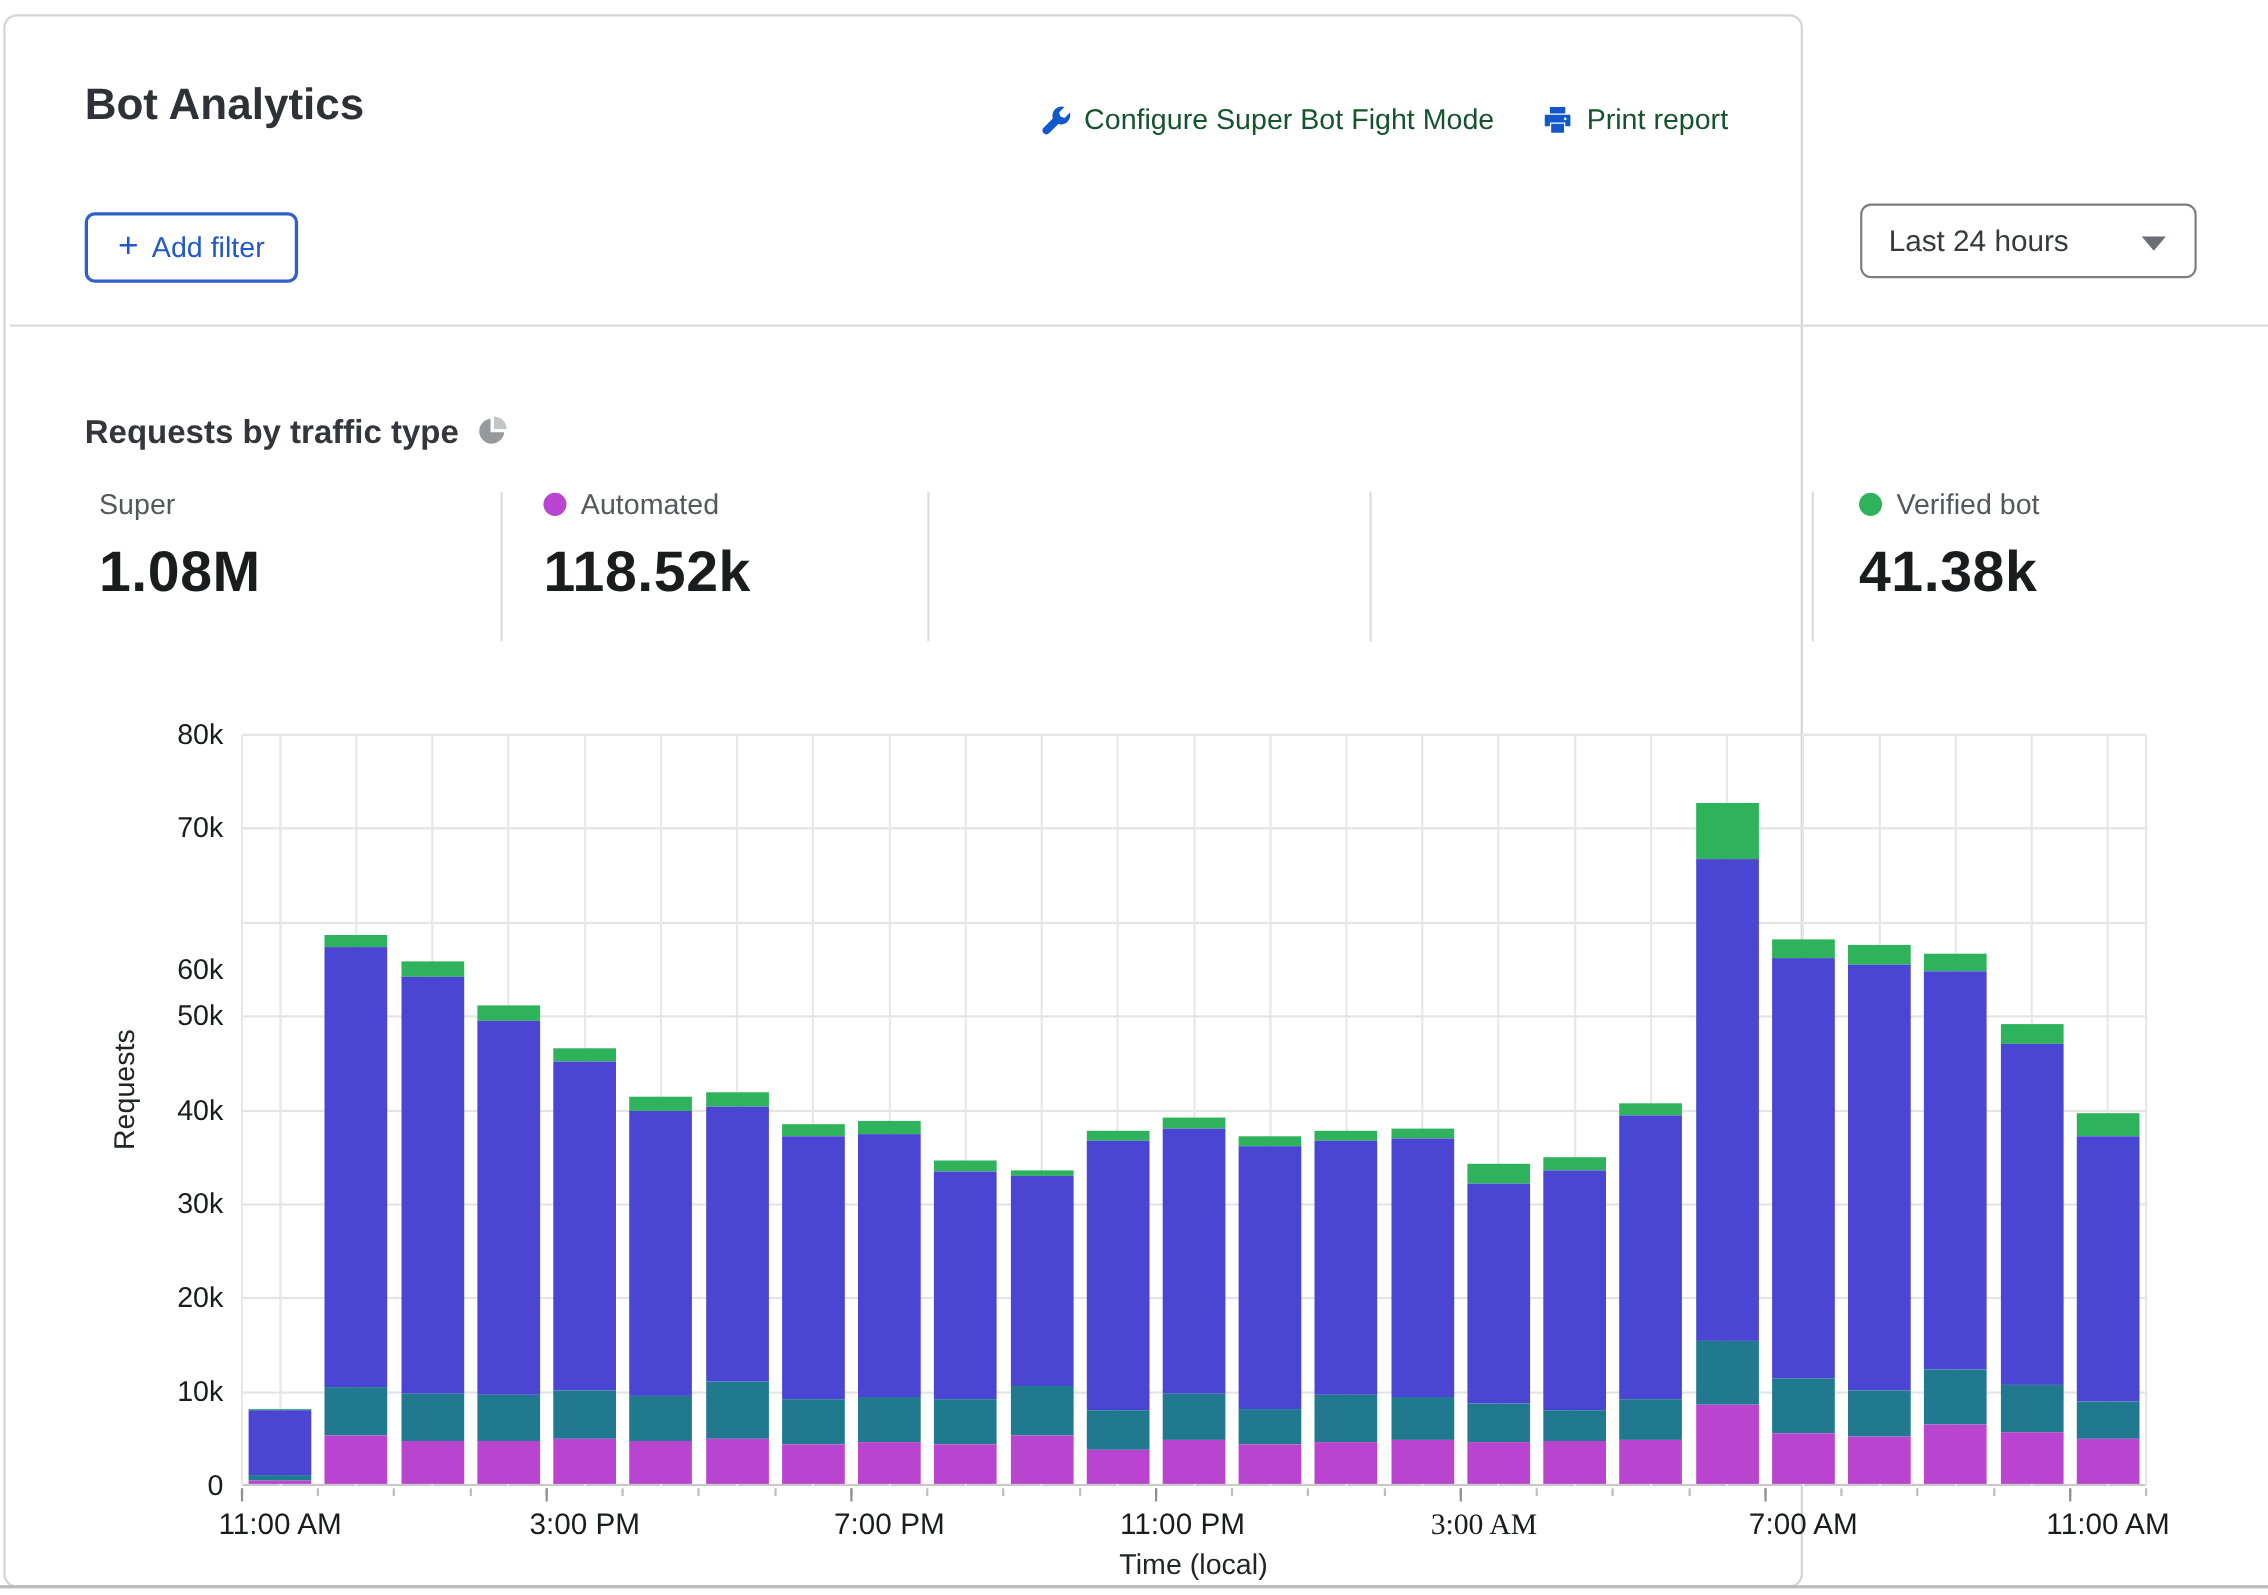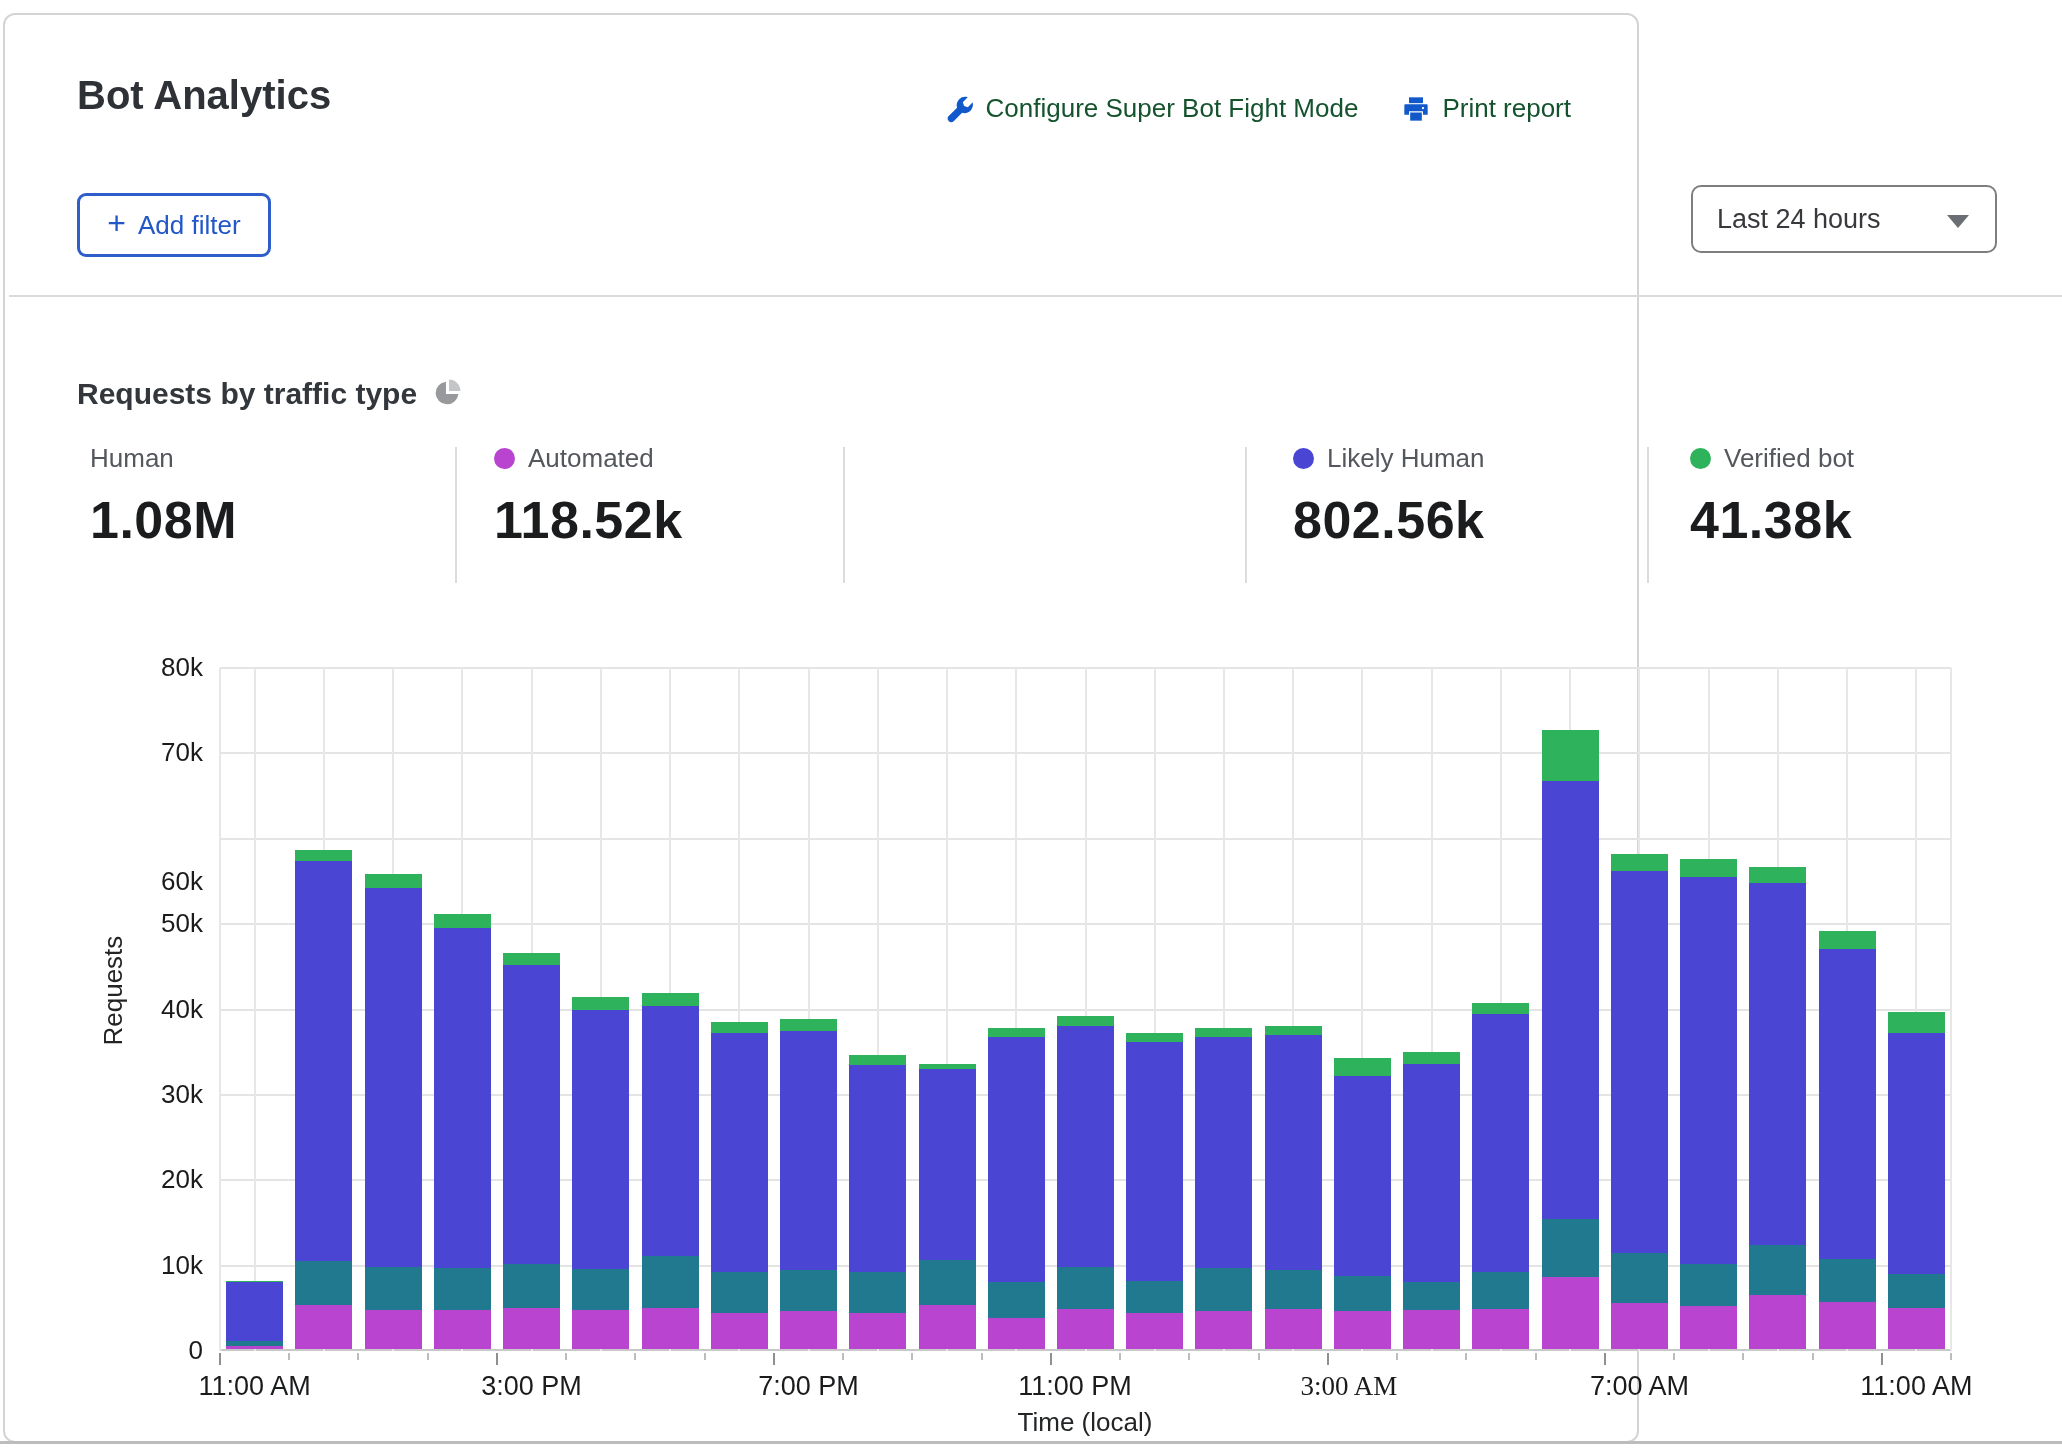--- a/index.html
+++ b/index.html
@@ -106,44 +106,37 @@
         <svg width="29" height="29" viewBox="0 0 28 28">
           <path d="M12.5 3.5 A11 11 0 1 0 24.5 15.5 L12.5 15.5 Z" fill="#97999c"></path>
           <path d="M15.5 1.5 A11 11 0 0 1 26.5 12.5 L15.5 12.5 Z" fill="#c3c5c7"></path>
         </svg>
       </span>
     </div>
 
     <div class="stats">
       <div class="stat" style="left:85px">
         <div class="lab">
-            <span>Human</span>
+            <span>Super</span>
           </div>
         <div class="val">1.08M</div>
       </div>
       <div class="stat-divider" style="left:450px"></div>
 
       <div class="stat" style="left:489px">
         <div class="lab">
             <span class="dot" style="background: rgb(184, 68, 208);"></span>
           <span>Automated</span>
           </div>
         <div class="val">118.52k</div>
       </div>
       <div class="stat-divider" style="left:838px"></div>
 
       <div class="stat-divider" style="left:1240px"></div>
 
-      <div class="stat" style="left:1288px">
-        <div class="lab">
-            <span class="dot" style="background: rgb(74, 69, 211);"></span>
-          <span>Likely Human</span>
-          </div>
-        <div class="val">802.56k</div>
-      </div>
       <div class="stat-divider" style="left:1642px"></div>
 
       <div class="stat" style="left:1685px">
         <div class="lab">
             <span class="dot" style="background: rgb(46, 178, 91);"></span>
           <span>Verified bot</span>
           </div>
         <div class="val">41.38k</div>
       </div>
     </div>

